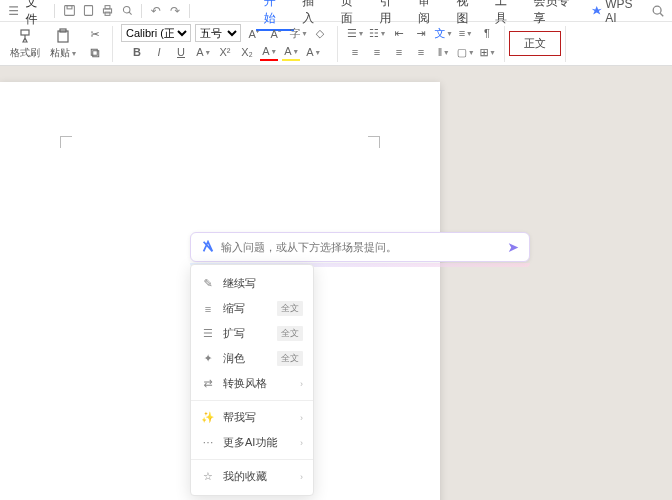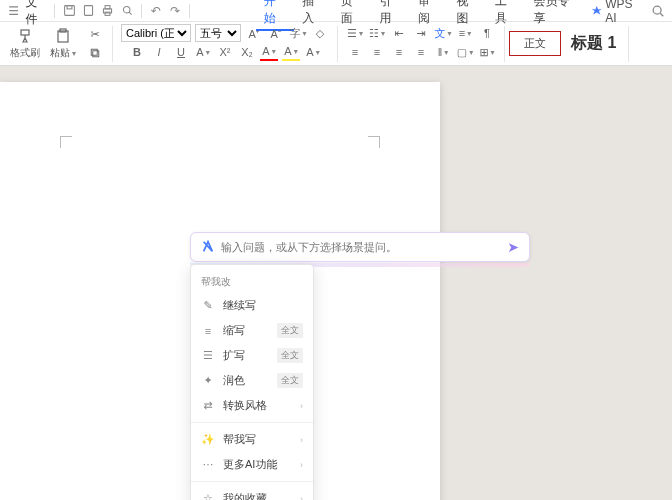--- a/index.html
+++ b/index.html
@@ -171,41 +171,39 @@
       <span class="tbtn">≡</span>
       <span class="tbtn">≡</span>
       <span class="tbtn">≡</span>
       <span class="tbtn dd">‖</span>
       <span class="tbtn dd">▢</span>
       <span class="tbtn dd">⊞</span>
     </div>
   </div>
   <span class="vsep"></span>
   <div class="style-box">正文</div>
-  <div class="style-hdr" style="font-weight:bold">标题 1</div>
   <span class="vsep"></span>
 </div>
 
 <div class="canvas">
   <div class="page">
     <div class="corner tl"></div>
     <div class="corner tr"></div>
   </div>
 
   <div class="ai-input">
     <svg class="logo" viewBox="0 0 16 16">
         <path d="M3 13L8 2l5 11M3 2l10 11" stroke="#4a7cff" stroke-width="2" fill="none"></path>
       </svg>
     <input placeholder="输入问题，或从下方选择场景提问。" style="">
     <span class="send">➤</span>
   </div>
   <div class="ai-gradient"></div>
 
   <div class="ai-menu">
-    <div class="sect">帮我改</div>
     <div class="item">
       <span class="ico">✎</span>
       <span>继续写</span>
     </div>
     <div class="item">
       <span class="ico">≡</span>
       <span>缩写</span>
       <span class="badge">全文</span>
     </div>
     <div class="item">

